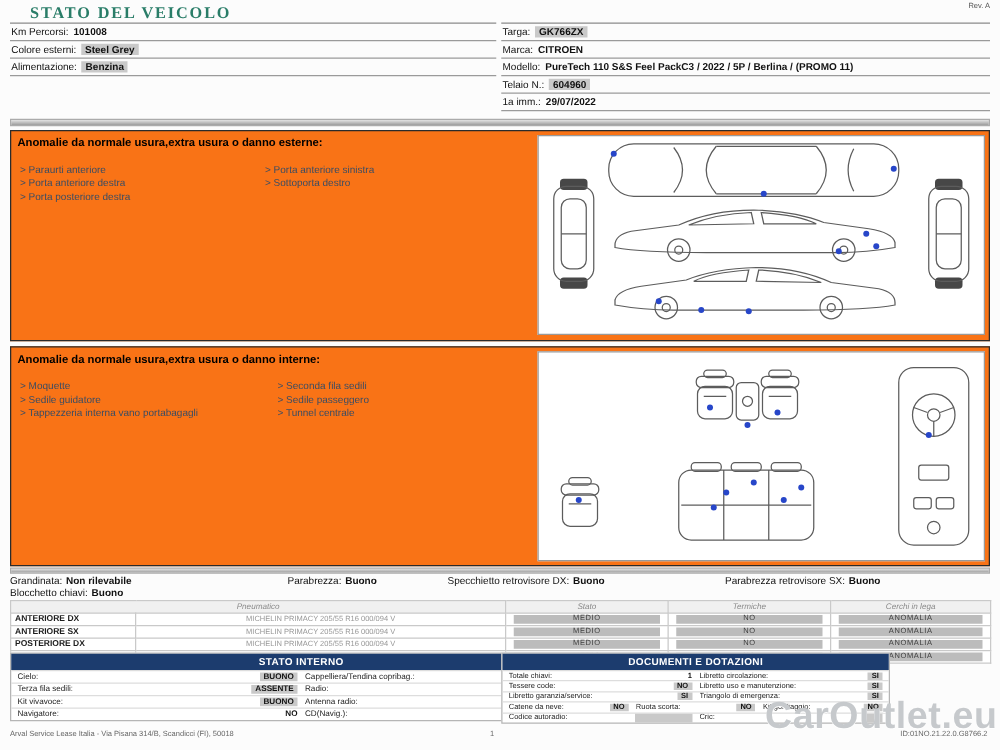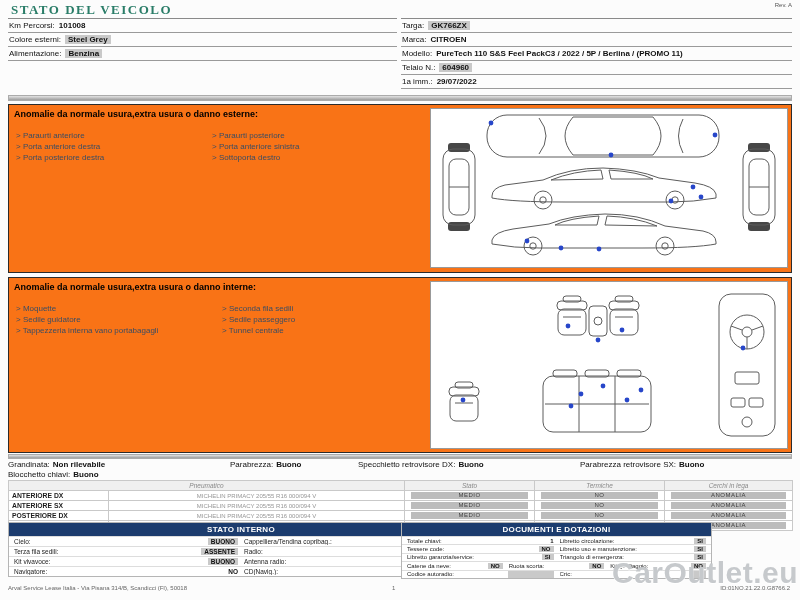--- a/index.html
+++ b/index.html
@@ -1,19 +1,19 @@
 <!DOCTYPE html>
 <html><head>
 <meta charset="utf-8">
 <style>
   *{margin:0;padding:0;box-sizing:border-box;}
   html,body{width:800px;height:600px;font-family:"Liberation Sans",sans-serif;background:#fcfcfc;color:#111;}
   .page{position:relative;width:800px;height:600px;background:#fcfcfc;overflow:hidden;}
 
-  .doc-title{position:absolute;left:11px;top:2px;font-family:"Liberation Serif",serif;font-size:13px;font-weight:bold;letter-spacing:1.5px;color:#2a7d68;}
+  .doc-title{position:absolute;left:24px;top:2px;font-family:"Liberation Serif",serif;font-size:13px;font-weight:bold;letter-spacing:1.5px;color:#2a7d68;}
   .rev{position:absolute;right:8px;top:2px;font-size:6px;color:#555;}
 
   .info-left{position:absolute;left:8px;top:18px;width:389px;border-top:1px solid #8a8a8a;}
   .info-right{position:absolute;left:401px;top:18px;width:391px;border-top:1px solid #8a8a8a;}
   .irow{display:block;border-bottom:1px solid #9a9a9a;padding:2px 1px 1px;font-size:8px;min-height:12px;line-height:10px;}
   .irow .lbl{margin-right:4px;}
   .irow .val{font-weight:bold;}
   .val.hl{background:#c9c9c9;padding:0 3px;}
   .irow.modello{padding-right:88px;}
 
@@ -115,21 +115,20 @@
 
   <div class="sec-box ext">
     <div class="sec-title">Anomalie da normale usura,extra usura o danno esterne:</div>
     <div class="sec-items">
       <div class="col">
         <div class="item">&gt; Paraurti anteriore</div>
         <div class="item">&gt; Porta anteriore destra</div>
         <div class="item">&gt; Porta posteriore destra</div>
       </div>
       <div class="col c2">
-        <div class="item">&gt; Paraurti posteriore</div>
         <div class="item">&gt; Porta anteriore sinistra</div>
         <div class="item">&gt; Sottoporta destro</div>
       </div>
     </div>
     <div class="diag">
       <svg width="356" height="158" viewBox="0 0 356 158">
         <defs>
           <g id="endCarX" fill="none" stroke="#5c5c5c" stroke-width="1">
             <rect x="5" y="0" width="22" height="9" rx="3" fill="#474747" stroke="none"></rect>
             <rect x="5" y="79" width="22" height="9" rx="3" fill="#474747" stroke="none"></rect>

